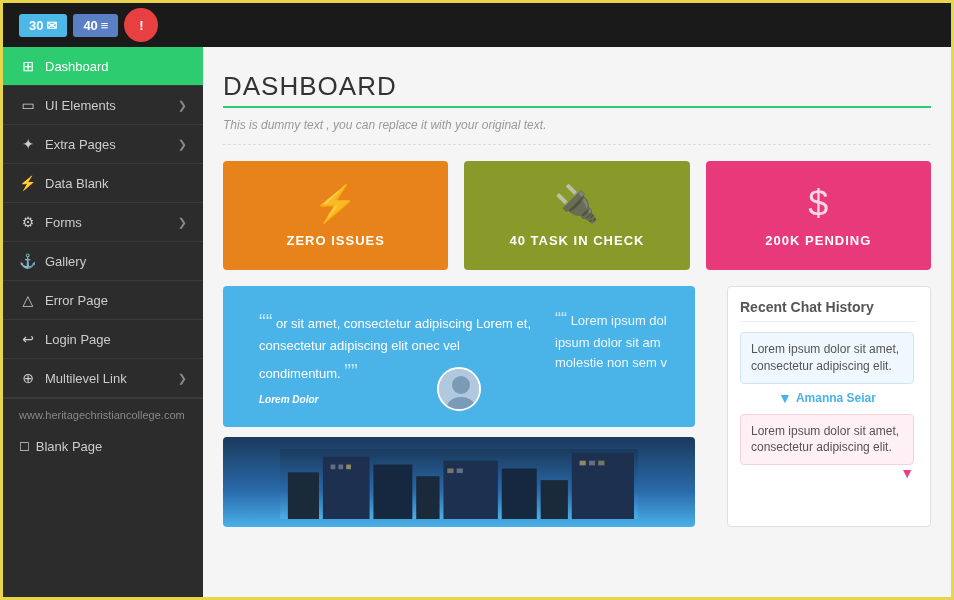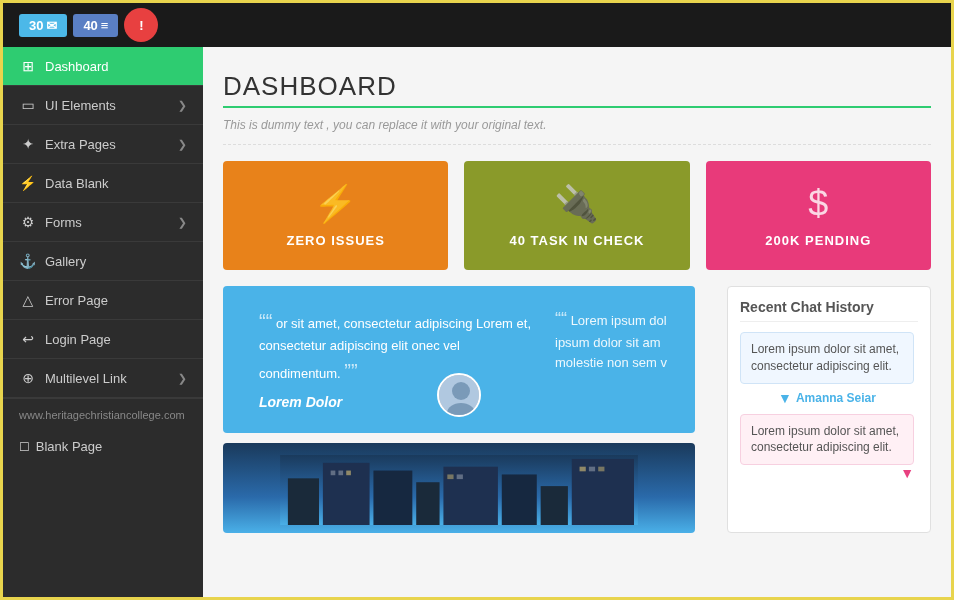--- a/index.html
+++ b/index.html
@@ -188,21 +188,21 @@
       color: #fff;
       font-size: 13px;
       line-height: 1.5;
     }
     .testimonial-quote-open { font-size: 20px; color: rgba(255,255,255,0.7); }
     .testimonial-quote-close { font-size: 20px; color: rgba(255,255,255,0.7); }
     .testimonial-name {
       font-style: italic;
       color: #fff;
       font-weight: bold;
-      font-size: 14px;
+      font-size: 10px;
       margin-top: 6px;
     }
     .testimonial-right {
       flex: 0 0 120px;
       color: rgba(255,255,255,0.9);
       font-size: 13px;
       line-height: 1.5;
     }
     .testimonial-avatar {
       width: 44px;

